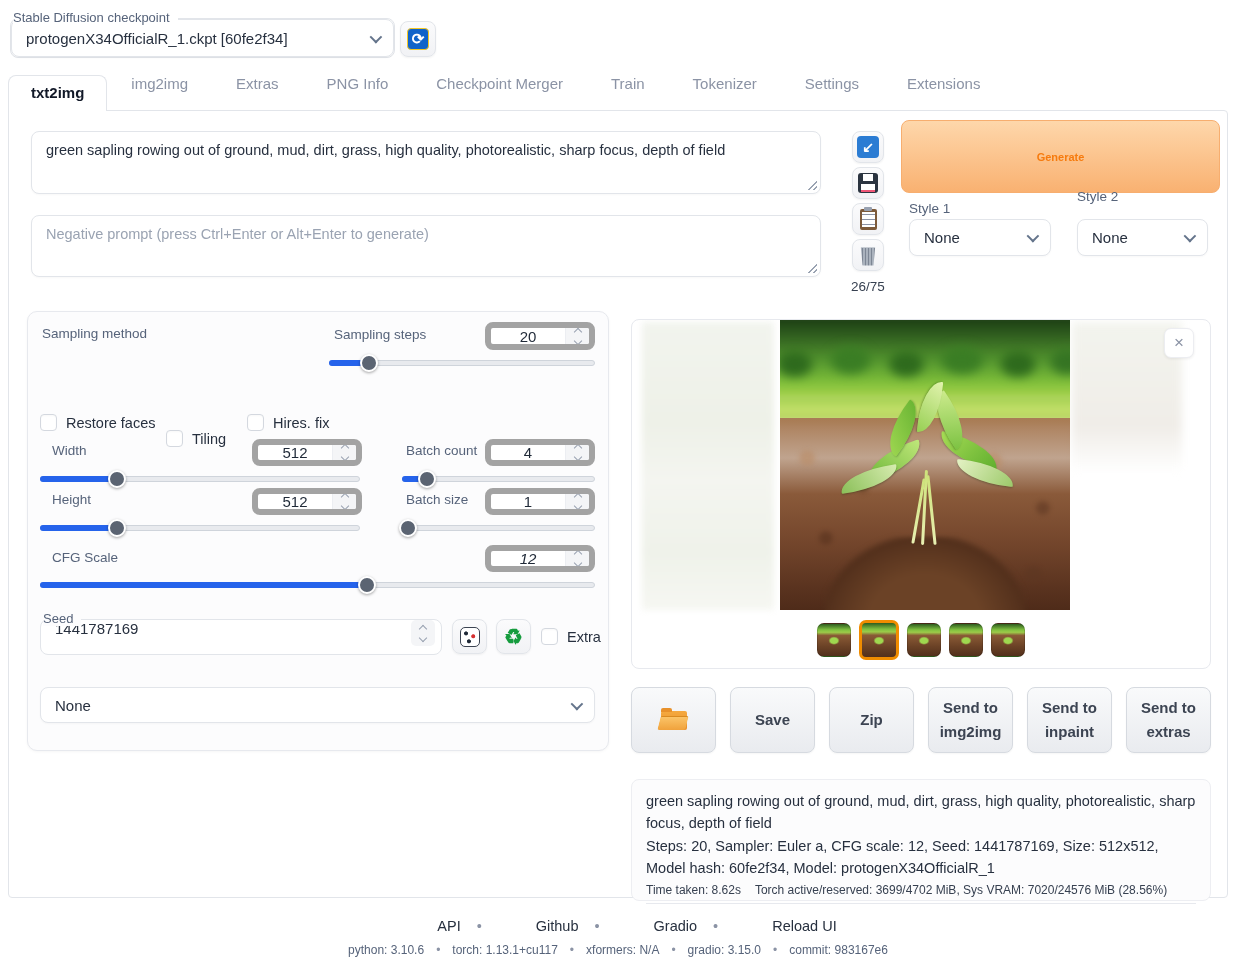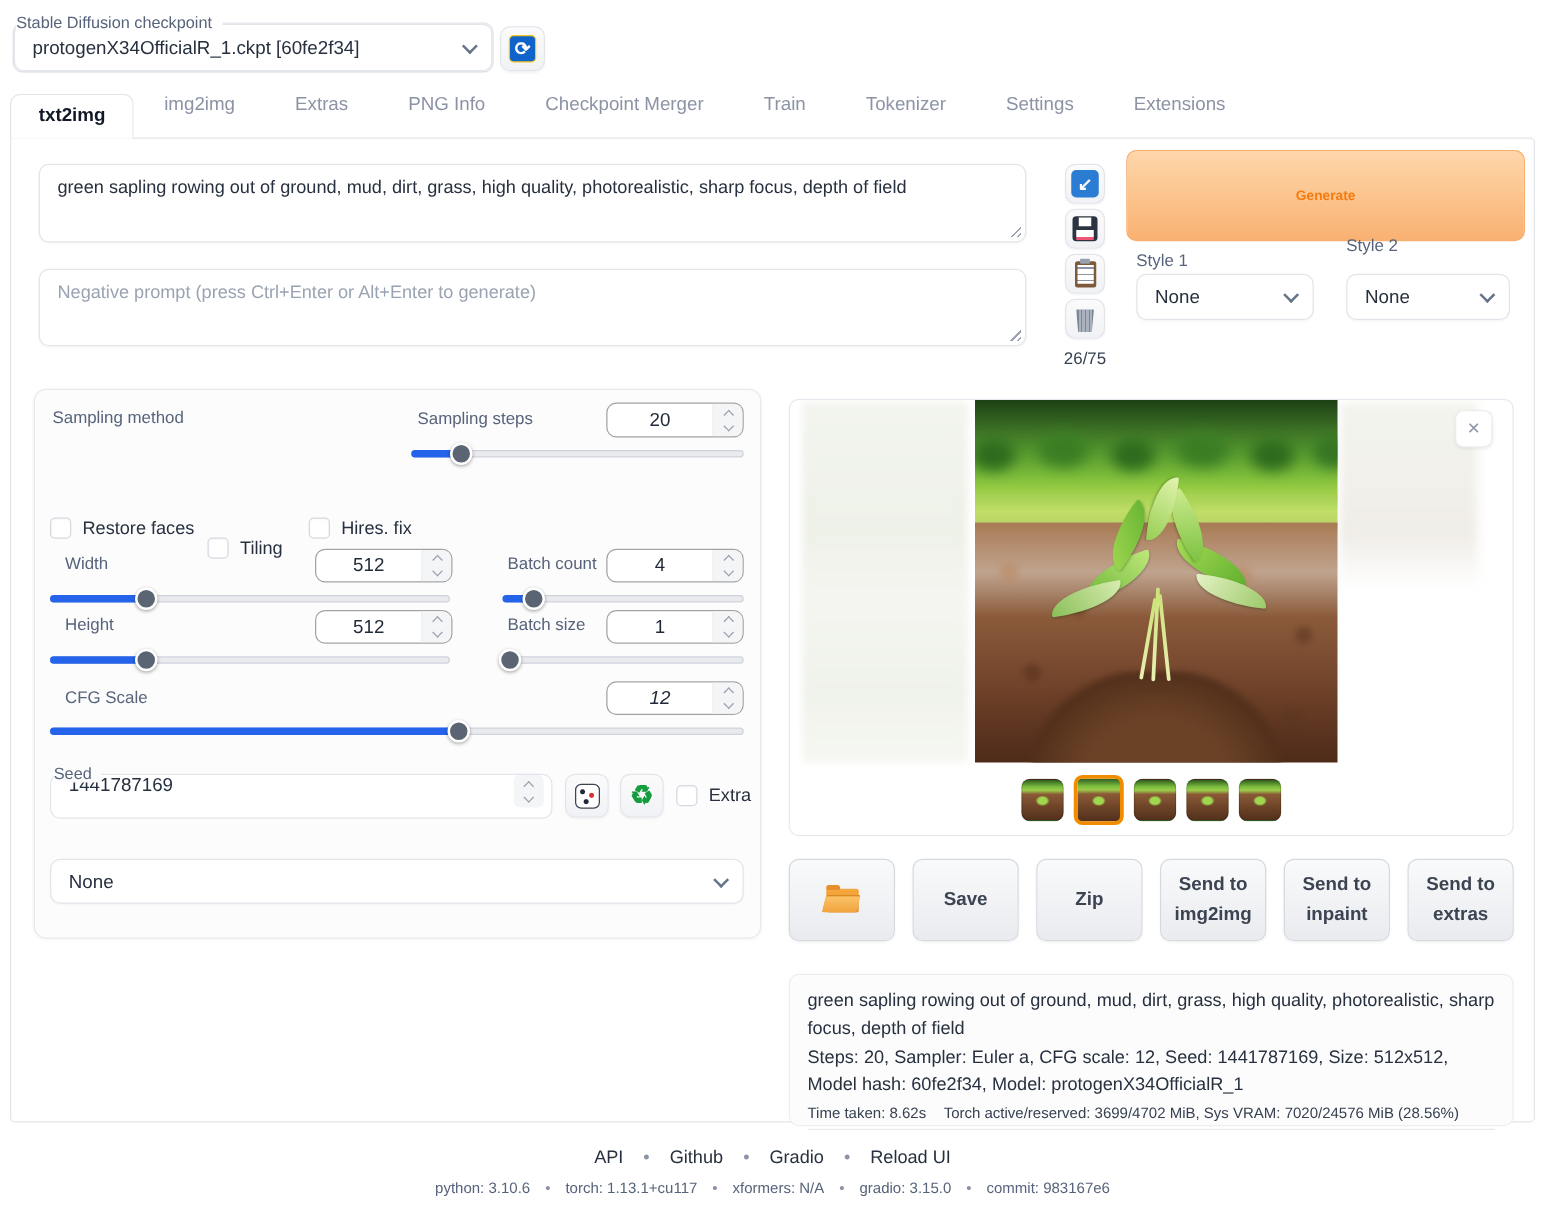--- a/index.html
+++ b/index.html
@@ -5,21 +5,21 @@
   * { box-sizing: border-box; margin: 0; padding: 0; }
   html,body { width:1236px; height:966px; background:#ffffff; font-family:"Liberation Sans", sans-serif; color:#1f2937; }
   body { position:relative; overflow:hidden; }
 
   
   .fieldset { position:relative; border:1px solid #e2e5ea; border-radius:8px; background:#fff; }
   .fieldset > .legend { position:absolute; top:-9px; left:2px; padding-right:8px; background:#fff; font-size:13px; color:#56637a; white-space:nowrap; }
   .label { font-size:13.5px; color:#56637a; }
   .selectbox { display:flex; align-items:center; justify-content:space-between; border:1px solid #e2e5ea; border-radius:8px; background:#fff; padding:0 14px; font-size:15px; color:#27303f; cursor:pointer; box-shadow:0 1px 2px rgba(0,0,0,.03); }
   .chevron { width:9px; height:9px; border-right:2px solid #64748b; border-bottom:2px solid #64748b; transform:rotate(45deg) translateY(-2px); flex:none; }
-  .numinput { display:flex; align-items:stretch; border:1px solid #a3a3a3; border-radius:8px; background:#fff; overflow:hidden; }
+  .numinput { display:flex; align-items:stretch; border:6px solid #a3a3a3; border-radius:8px; background:#fff; overflow:hidden; }
   .numinput .numval { flex:1; display:flex; align-items:center; justify-content:center; font-size:15px; color:#1f2937; }
   .numinput .spin { width:24px; background:#f4f5f7; border-left:1px solid #eceef2; display:flex; flex-direction:column; align-items:center; justify-content:center; gap:3px; cursor:pointer; }
   .chev { width:6px; height:6px; border-left:1.7px solid #98a1b0; border-top:1.7px solid #98a1b0; }
   .chev.up { transform:rotate(45deg); }
   .chev.down { transform:rotate(225deg); }
   .slider { position:relative; height:18px; cursor:pointer; }
   .slider .track { position:absolute; left:0; right:0; top:6px; height:6px; border-radius:3px; background:#e8eaee; border:1px solid #cfd4db; }
   .slider .fill { position:absolute; left:0; top:6px; height:6px; border-radius:3px; background:#2563eb; }
   .slider .thumb { position:absolute; top:0; width:18px; height:18px; margin-left:-9px; border-radius:50%; background:#5b6472; border:2px solid #fff; box-shadow:0 1px 3px rgba(0,0,0,.35); }
   .checkbox { width:17px; height:17px; border:1px solid #d4d8df; border-radius:4px; background:#fff; flex:none; cursor:pointer; box-shadow:inset 0 1px 2px rgba(0,0,0,.03); }
@@ -98,21 +98,21 @@
   .outbtns { position:absolute; left:622px; top:576px; width:580px; display:flex; gap:14px; }
   .outbtn { flex:1; height:66px; border:1px solid #d6dae0; border-radius:8px; background:linear-gradient(180deg,#f9fafb,#e9ebef); display:flex; align-items:center; justify-content:center; text-align:center; font-size:15px; font-weight:bold; color:#3c4452; cursor:pointer; padding:0 6px; line-height:1.6; box-shadow:0 1px 2px rgba(0,0,0,.04); }
 
   .infobox { position:absolute; left:622px; top:668px; width:580px; height:122px; border:1px solid #edeef2; border-radius:8px; background:#fcfcfd; padding:10px 14px 0; }
   .info-prompt, .info-params { font-size:14.5px; color:#27303f; line-height:1.55; }
   .info-time { margin-top:3px; font-size:12px; color:#374151; padding-bottom:6px; border-bottom:1px solid #e7e9ee; display:flex; gap:14px; }
 
   
   .footer { position:absolute; left:0; top:918px; width:1236px; text-align:center; }
   .flinks { display:flex; justify-content:center; gap:16px; font-size:14.5px; color:#27303f; }
-  .flinks .lnk { cursor:pointer; }
+  .flinks .lnk { cursor:pointer;margin-left:38px; }
   .fbullet { color:#8b93a5; }
   .fversions { margin-top:9px; display:flex; justify-content:center; gap:12px; font-size:12px; color:#56637a; }
 </style>
 </head>
 <body>
 
 <div class="ckpt-box fieldset">
   <span class="legend">Stable Diffusion checkpoint</span>
   <div class="selectbox ckpt-select">
     <span>protogenX34OfficialR_1.ckpt [60fe2f34]</span>

